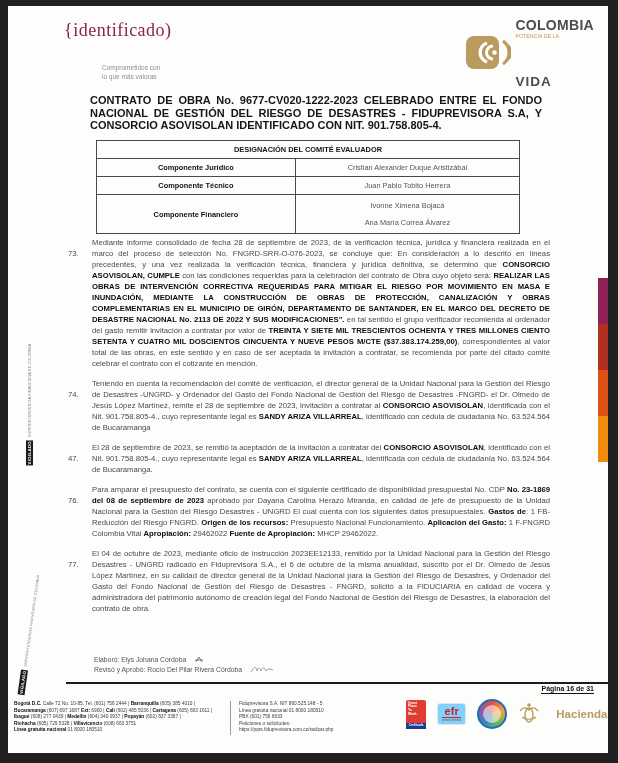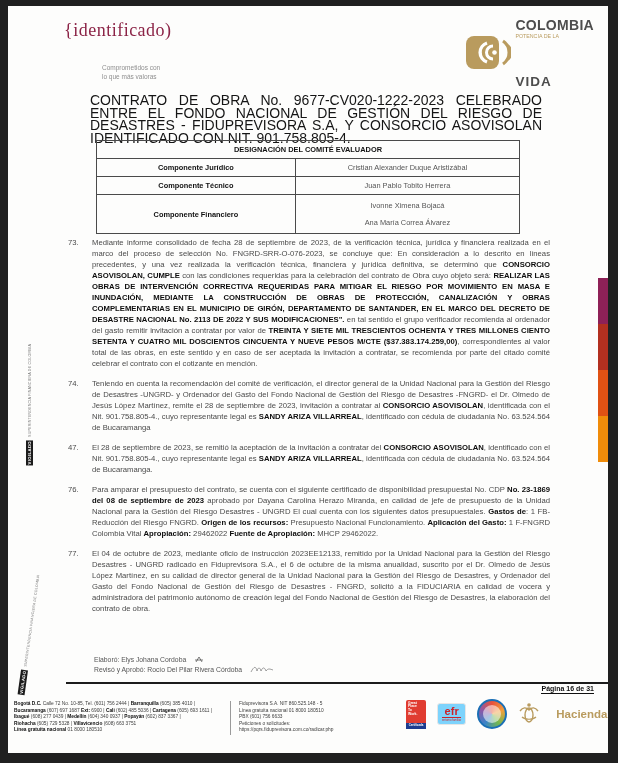--- a/index.html
+++ b/index.html
@@ -10,34 +10,34 @@
   .header{position:absolute;top:14px;left:56px;right:0;height:70px;}
   .fidu-logo{font-family:"Liberation Serif",serif;font-size:18px;color:#8b2346;font-weight:500;letter-spacing:.5px;}
   .tagline{position:absolute;top:44px;left:38px;font-size:6.5px;color:#8f8f8f;line-height:1.35;}
   .col-logo{position:absolute;top:-2px;right:14px;display:flex;align-items:center;gap:4px;}
   .col-logo-text{line-height:1;}
   .col-l1{font-size:14px;font-weight:bold;color:#4d4d4d;letter-spacing:.3px;}
   .col-l2{font-size:5.3px;color:#b99b5e;margin:1.5px 0;}
   .col-l3{font-size:13.5px;font-weight:bold;color:#4d4d4d;letter-spacing:1px;margin-top:36px;}
 
   
-  .doc-title{position:absolute;top:88px;left:82px;width:452px;font-size:14px;font-weight:normal;color:#151515;text-align:justify;line-height:12.5px;}
+  .doc-title{position:absolute;top:88px;left:82px;width:452px;font-size:11px;font-weight:bold;color:#151515;text-align:justify;line-height:12.5px;}
 
   
   table.eval{position:absolute;top:134px;left:88px;width:424px;border-collapse:collapse;font-size:7.4px;color:#555;}
   table.eval td{border:1px solid #4a4a4a;padding:4px 3px;text-align:center;vertical-align:middle;}
   table.eval .th{font-weight:bold;color:#111;}
   table.eval .lbl{font-weight:bold;color:#111;width:47%;}
   .twolines div{padding:2px 0 6px;}
   .twolines div:last-child{padding:2px 0 2px;}
 
   
   .paras{position:absolute;top:231px;left:60px;width:482px;}
   .para{position:relative;padding-left:24px;text-align:justify;font-size:7.7px;line-height:11px;color:#4a4a4a;margin-bottom:9px;}
-  .para .num{position:absolute;left:0;top:0;color:#4a4a4a;}
+  .para .num{position:absolute;left:0;top:11px;color:#4a4a4a;}
   .b{font-weight:bold;color:#0d0d0d;}
 
   
   .sig-block{position:absolute;top:649px;left:86px;font-size:6.8px;color:#555;line-height:9.5px;}
   .sigline{white-space:nowrap;}
   .sigmark{display:inline-block;vertical-align:middle;margin-left:6px;}
 
   
   .foot-rule{position:absolute;top:676px;left:58px;right:0;height:2px;background:#1c1c1c;}
   .page-num{position:absolute;top:679px;right:14px;font-size:7px;font-weight:bold;color:#101010;border-bottom:1.5px solid #101010;padding-bottom:1px;}

